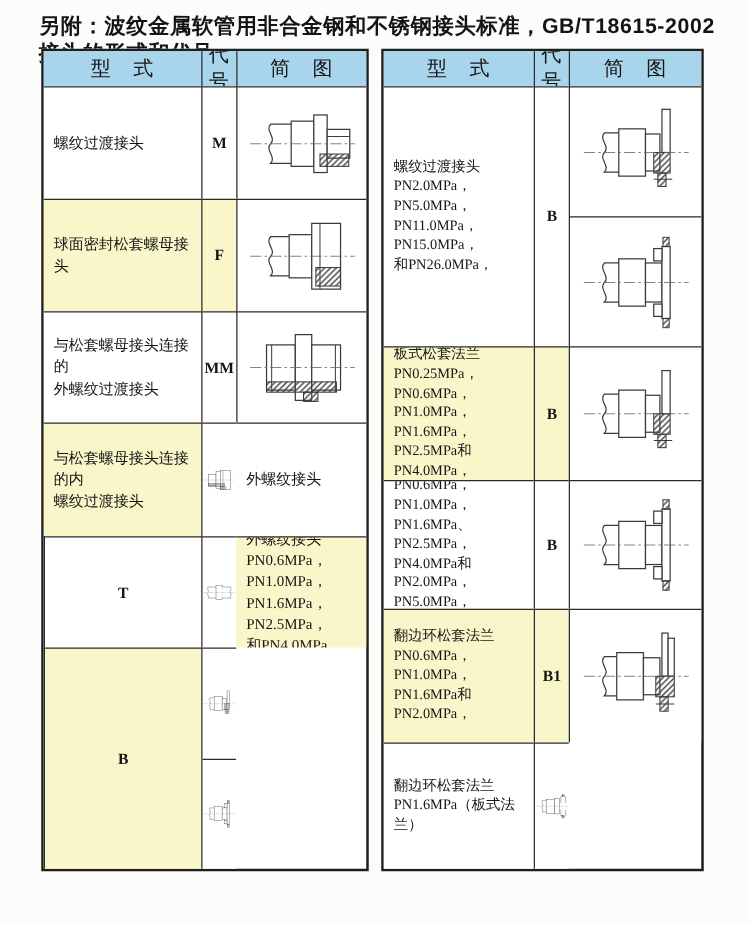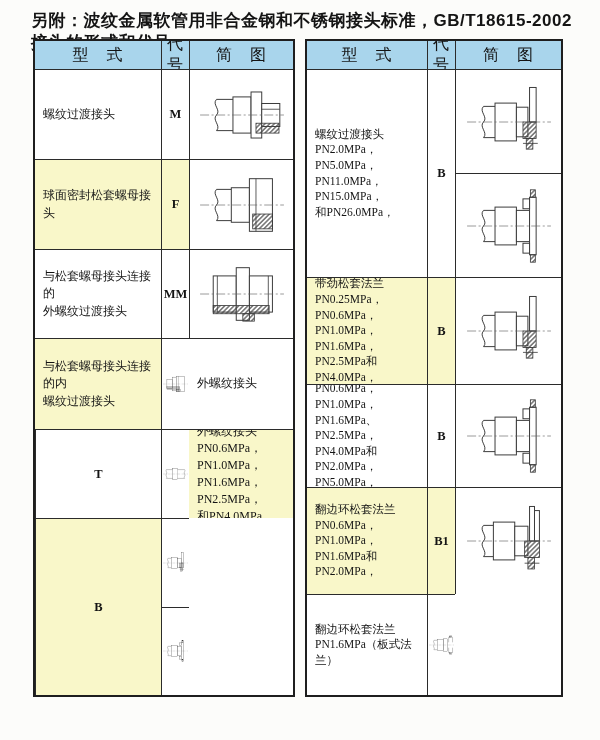--- a/index.html
+++ b/index.html
@@ -265,21 +265,21 @@
               <rect x="72" y="12" width="8" height="12" fill="#fff" stroke="#3a3a3a" stroke-width="1.2"></rect>
               <rect x="72" y="66" width="8" height="12" fill="#fff" stroke="#3a3a3a" stroke-width="1.2"></rect>
               <rect x="81" y="1" width="6" height="9" fill="url(#hp)" stroke="#3a3a3a" stroke-width="1"></rect>
               <rect x="81" y="80" width="6" height="9" fill="url(#hp)" stroke="#3a3a3a" stroke-width="1"></rect>
               <line x1="4" y1="45" x2="106" y2="45" stroke="#666" stroke-width="0.8" stroke-dasharray="11 3 2.5 3"></line>
             </svg>
           </div>
         </div>
     </div>
 
-    <div class="cell type fc yellow">带劲松套法兰
+    <div class="cell type fc yellow">板式松套法兰
 PN0.25MPa，PN0.6MPa，
 PN1.0MPa，PN1.6MPa，
 PN2.5MPa和PN4.0MPa，</div>
     <div class="cell code yellow">B</div>
     <div class="cell diag">
         <div class="dwrap">
           <svg viewBox="0 0 110 90" preserveAspectRatio="xMidYMid meet">
     <defs>
               <pattern id="hp" width="4" height="4" patternUnits="userSpaceOnUse" patternTransform="rotate(45)">
       <line x1="2" y1="0" x2="2" y2="4" stroke="#444" stroke-width="1.4"></line>

